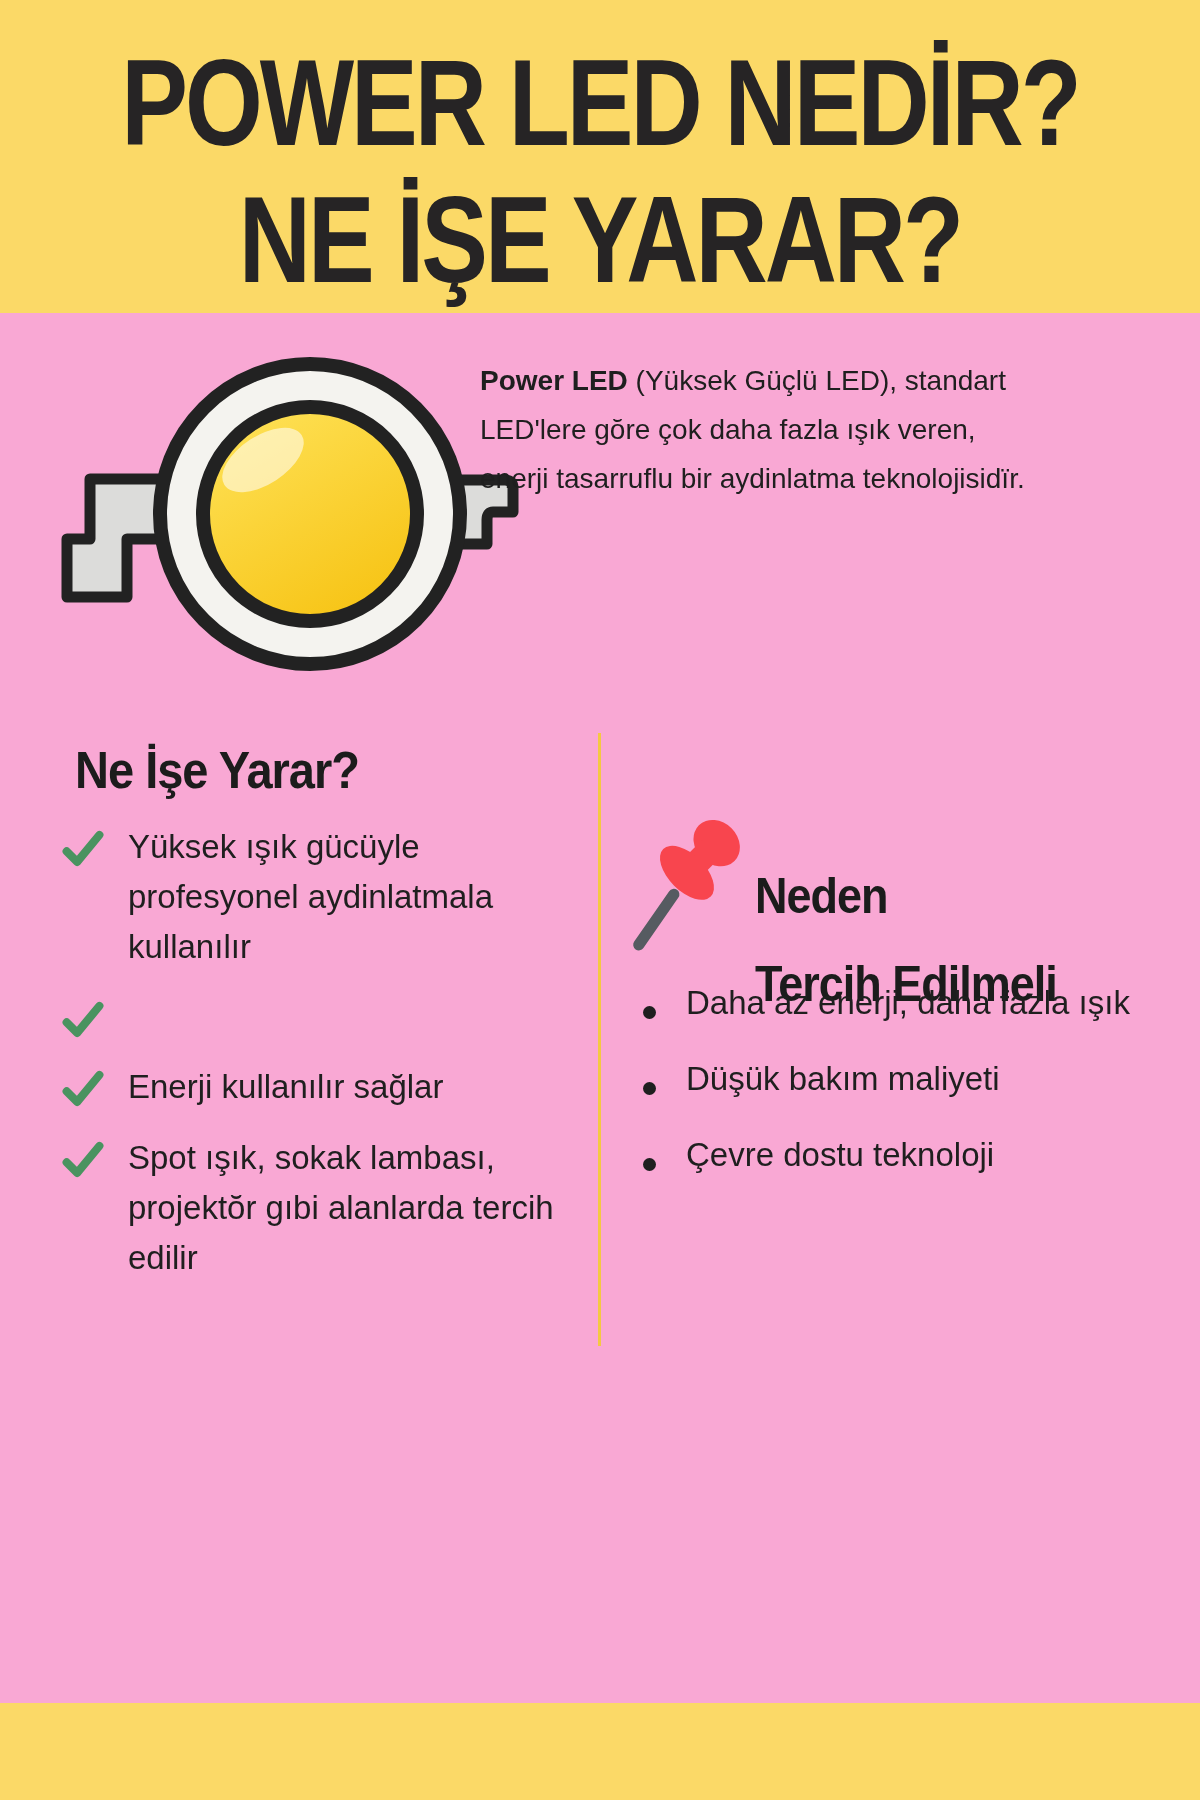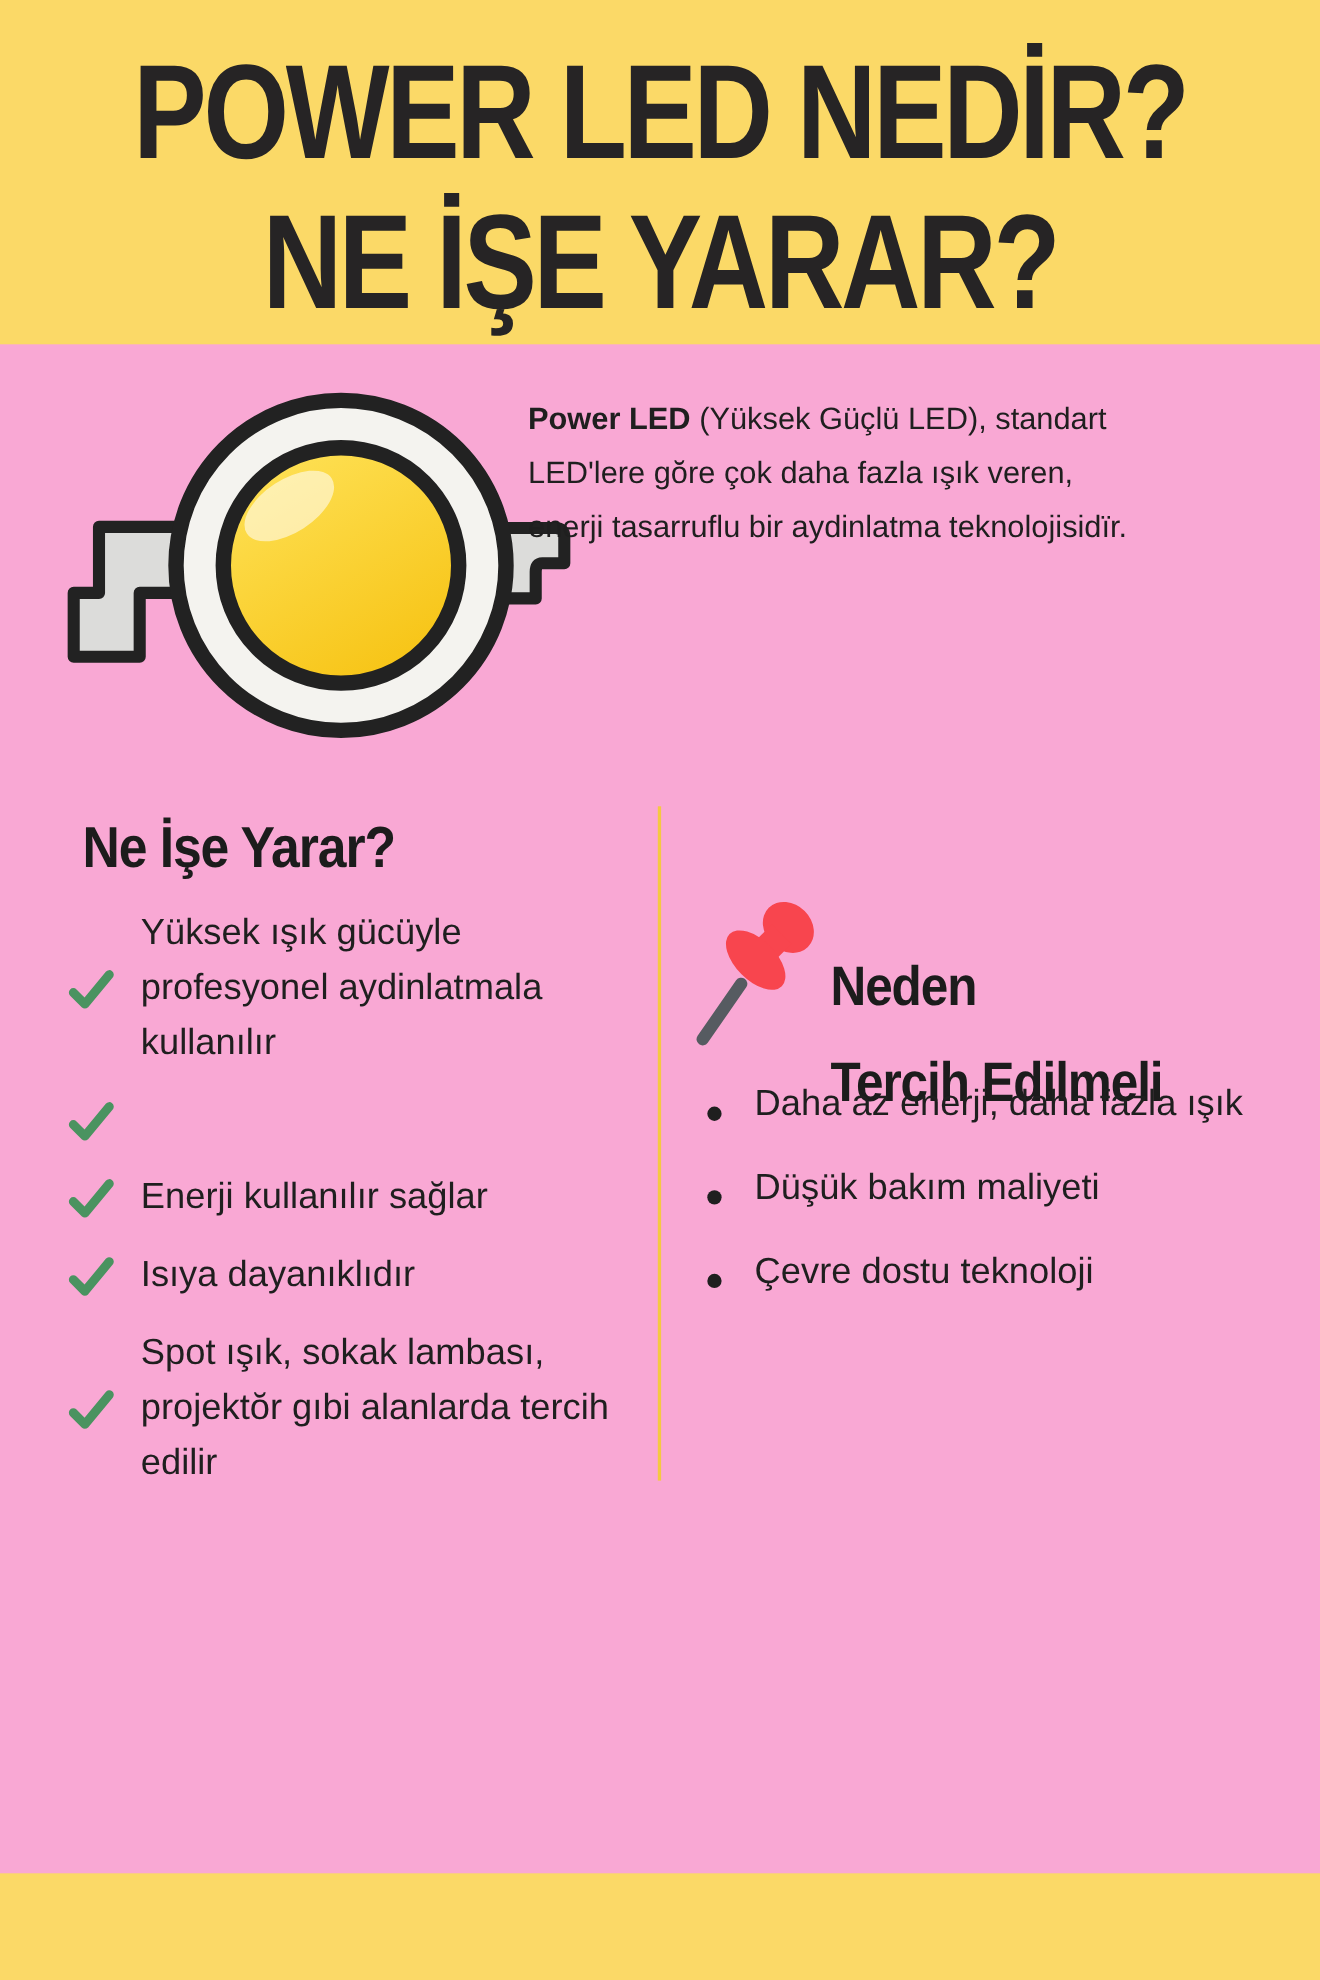--- a/index.html
+++ b/index.html
@@ -35,21 +35,21 @@
     position:absolute;
     font-weight:700;color:#1C1C1C;
     letter-spacing:-1px;
     transform:scale(1,1.12);transform-origin:left top;
   }
   .benefits-heading{left:75px;top:700px;font-size:47px;line-height:56px;}
   .benefit-list{
     position:absolute;left:62px;top:822px;width:516px;
     list-style:none;margin:0;padding:0;
   }
-  .benefit-item{display:flex;align-items:center;margin-bottom:21px;}
+  .benefit-item{display:flex;align-items:flex-start;margin-bottom:21px;}
   .check-icon{flex:0 0 42px;width:42px;height:42px;margin-top:6px;margin-right:24px;}
   .benefit-label{font-size:33px;line-height:50px;max-width:450px;}
   .divider{position:absolute;left:598px;top:733px;width:3px;height:613px;background:#F5C842;}
   .pin-icon-box{position:absolute;left:608px;top:800px;width:140px;height:172px;}
   .reasons-heading{left:755px;top:816px;font-size:45px;line-height:78px;}
   .reason-list{
     position:absolute;left:635px;top:978px;width:520px;
     list-style:none;margin:0;padding:0;
   }
   .reason-item{display:flex;align-items:center;margin-bottom:26px;}
@@ -107,26 +107,20 @@
     <li class="benefit-item">
       <svg class="check-icon" viewBox="0 0 36 36">
         <polyline points="4,20 13,29 32,6" fill="none" stroke="#4A9360" stroke-width="7" stroke-linecap="round" stroke-linejoin="round"></polyline>
       </svg>
       <span class="benefit-label">Enerji kullanılır sağlar</span>
     </li>
     <li class="benefit-item">
       <svg class="check-icon" viewBox="0 0 36 36">
         <polyline points="4,20 13,29 32,6" fill="none" stroke="#4A9360" stroke-width="7" stroke-linecap="round" stroke-linejoin="round"></polyline>
       </svg>
-      <span class="benefit-label">Isıya dayanıklıdır</span>
-    </li>
-    <li class="benefit-item">
-      <svg class="check-icon" viewBox="0 0 36 36">
-        <polyline points="4,20 13,29 32,6" fill="none" stroke="#4A9360" stroke-width="7" stroke-linecap="round" stroke-linejoin="round"></polyline>
-      </svg>
       <span class="benefit-label">Spot ışık, sokak lambası, projektŏr gıbi alanlarda tercih edilir</span>
     </li>
   </ul>
 
   <div class="divider"></div>
 
   <div class="pin-icon-box">
     <svg width="140" height="172" viewBox="0 0 100 120">
       <line x1="22" y1="102" x2="47" y2="66" stroke="#565B61" stroke-width="8" stroke-linecap="round"></line>
       <g transform="rotate(45 55 52)" fill="#F8454E">

